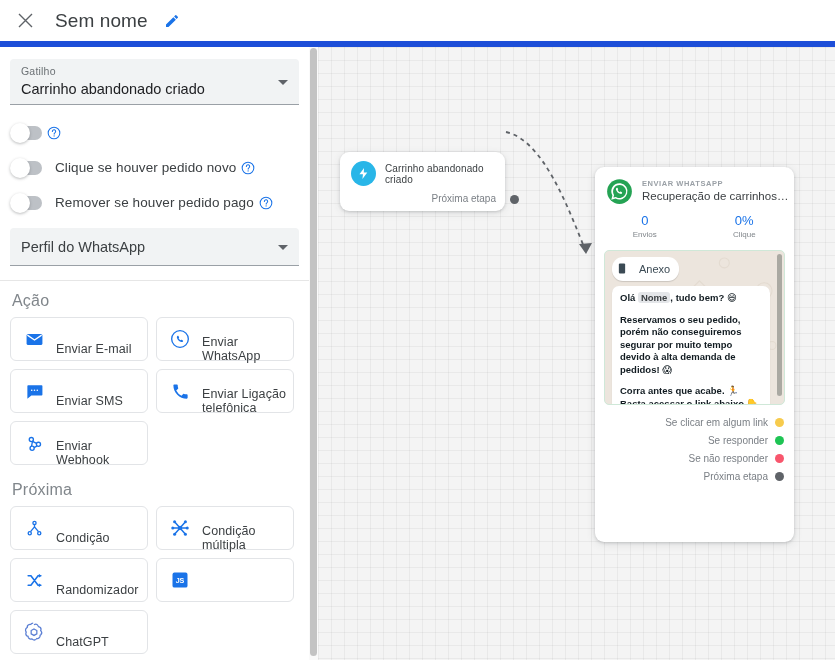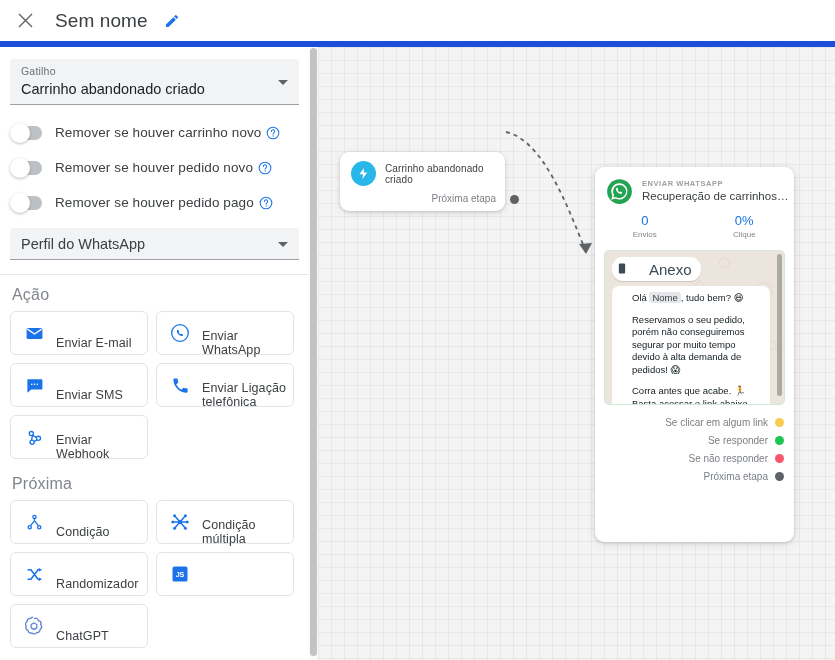--- a/index.html
+++ b/index.html
@@ -45,21 +45,21 @@
 
   .field-wrap{padding:12px 10px 0 10px;}
   .mat-field{
     position:relative;background:#f1f3f4;border-bottom:1px solid #9aa0a6;
     border-radius:4px 4px 0 0;height:46px;box-sizing:border-box;
     padding:6px 30px 0 11px;cursor:pointer;
   }
   .mat-label{font-size:10.5px;color:#6b7074;line-height:13px;letter-spacing:.2px;}
   .mat-value{font-size:14.5px;color:#202124;line-height:21px;margin-top:1px;}
   .mat-value.placeholder{color:#3c4043;}
-  .mat-field.single{height:32px;display:flex;align-items:center;padding-top:0;}
+  .mat-field.single{height:38px;display:flex;align-items:center;padding-top:0;}
   .caret{
     position:absolute;right:11px;top:50%;margin-top:-2px;
     width:0;height:0;border-left:5px solid transparent;border-right:5px solid transparent;
     border-top:5px solid #5f6368;
   }
 
   .toggle-row{
     display:flex;align-items:center;height:33px;padding-left:12px;margin-top:2px;
   }
   .toggle{
@@ -149,24 +149,25 @@
   .wa-pattern{position:absolute;inset:0;opacity:.42;}
   .wa-scroll{
     position:absolute;right:2px;top:3px;width:5px;height:142px;background:#9a9a93;
     border-radius:3px;opacity:.8;
   }
   .wa-inner{position:relative;padding:6px 14px 0 7px;}
   .chip-attach{
     display:inline-flex;align-items:center;background:#fff;border-radius:11px;
     padding:3px 9px 3px 6px;box-shadow:0 1px 1px rgba(0,0,0,.14);
   }
-  .chip-attach .t{font-size:15px;color:#3b4a54;margin-left:23px;}
+  .chip-attach .t{font-size:11px;color:#3b4a54;margin-left:13px;}
   .bubble{
-    margin-top:5px;background:#fff;border-radius:7px;padding:6px 20px;
+    margin-top:5px;background:#fff;border-radius:7px;padding:6px 8px;
     box-shadow:0 1px 1px rgba(0,0,0,.14);
+    font-weight:bold;
   }
   .bubble p{margin:0;font-size:9.5px;line-height:12.5px;color:#111b21;}
   .bubble p+p{margin-top:9px;}
   .var-chip{
     background:#e4e6e9;border-radius:3px;padding:0 3px;color:#3c4043;
   }
 
   .wa-outs{padding:8px 10px 0 0;}
   .out-row{display:flex;align-items:center;justify-content:flex-end;height:18px;}
   .out-row .t{font-size:10px;color:#7a7f85;}
@@ -202,34 +203,33 @@
         <div class="mat-value">Carrinho abandonado criado</div>
         <div class="caret"></div>
       </div>
     </div>
 
     <div style="padding-top:9px;">
       <div class="toggle-row">
         <div class="toggle">
             <div class="knob"></div>
           </div>
-        <div class="toggle-label">Remover se houver carrinho novo</div>
         <span class="help-icon">
           <svg width="14" height="14" viewBox="0 0 24 24">
               <circle cx="12" cy="12" r="10" fill="none" stroke="#1a73e8" stroke-width="1.8"></circle>
               <path d="M9.2 9.3a2.8 2.8 0 115.3 1.3c-.5.9-1.6 1.3-2 2.1-.2.4-.2.8-.2 1.2" fill="none" stroke="#1a73e8" stroke-width="1.8" stroke-linecap="round"></path>
               <circle cx="12.2" cy="17" r="1.1" fill="#1a73e8"></circle>
             </svg>
         </span>
       </div>
       <div class="toggle-row">
         <div class="toggle">
             <div class="knob"></div>
           </div>
-        <div class="toggle-label">Remover se houver pedido novo</div>
+        <div class="toggle-label">Clique se houver pedido novo</div>
         <span class="help-icon">
           <svg width="14" height="14" viewBox="0 0 24 24">
               <circle cx="12" cy="12" r="10" fill="none" stroke="#1a73e8" stroke-width="1.8"></circle>
               <path d="M9.2 9.3a2.8 2.8 0 115.3 1.3c-.5.9-1.6 1.3-2 2.1-.2.4-.2.8-.2 1.2" fill="none" stroke="#1a73e8" stroke-width="1.8" stroke-linecap="round"></path>
               <circle cx="12.2" cy="17" r="1.1" fill="#1a73e8"></circle>
             </svg>
         </span>
       </div>
       <div class="toggle-row">
         <div class="toggle">

